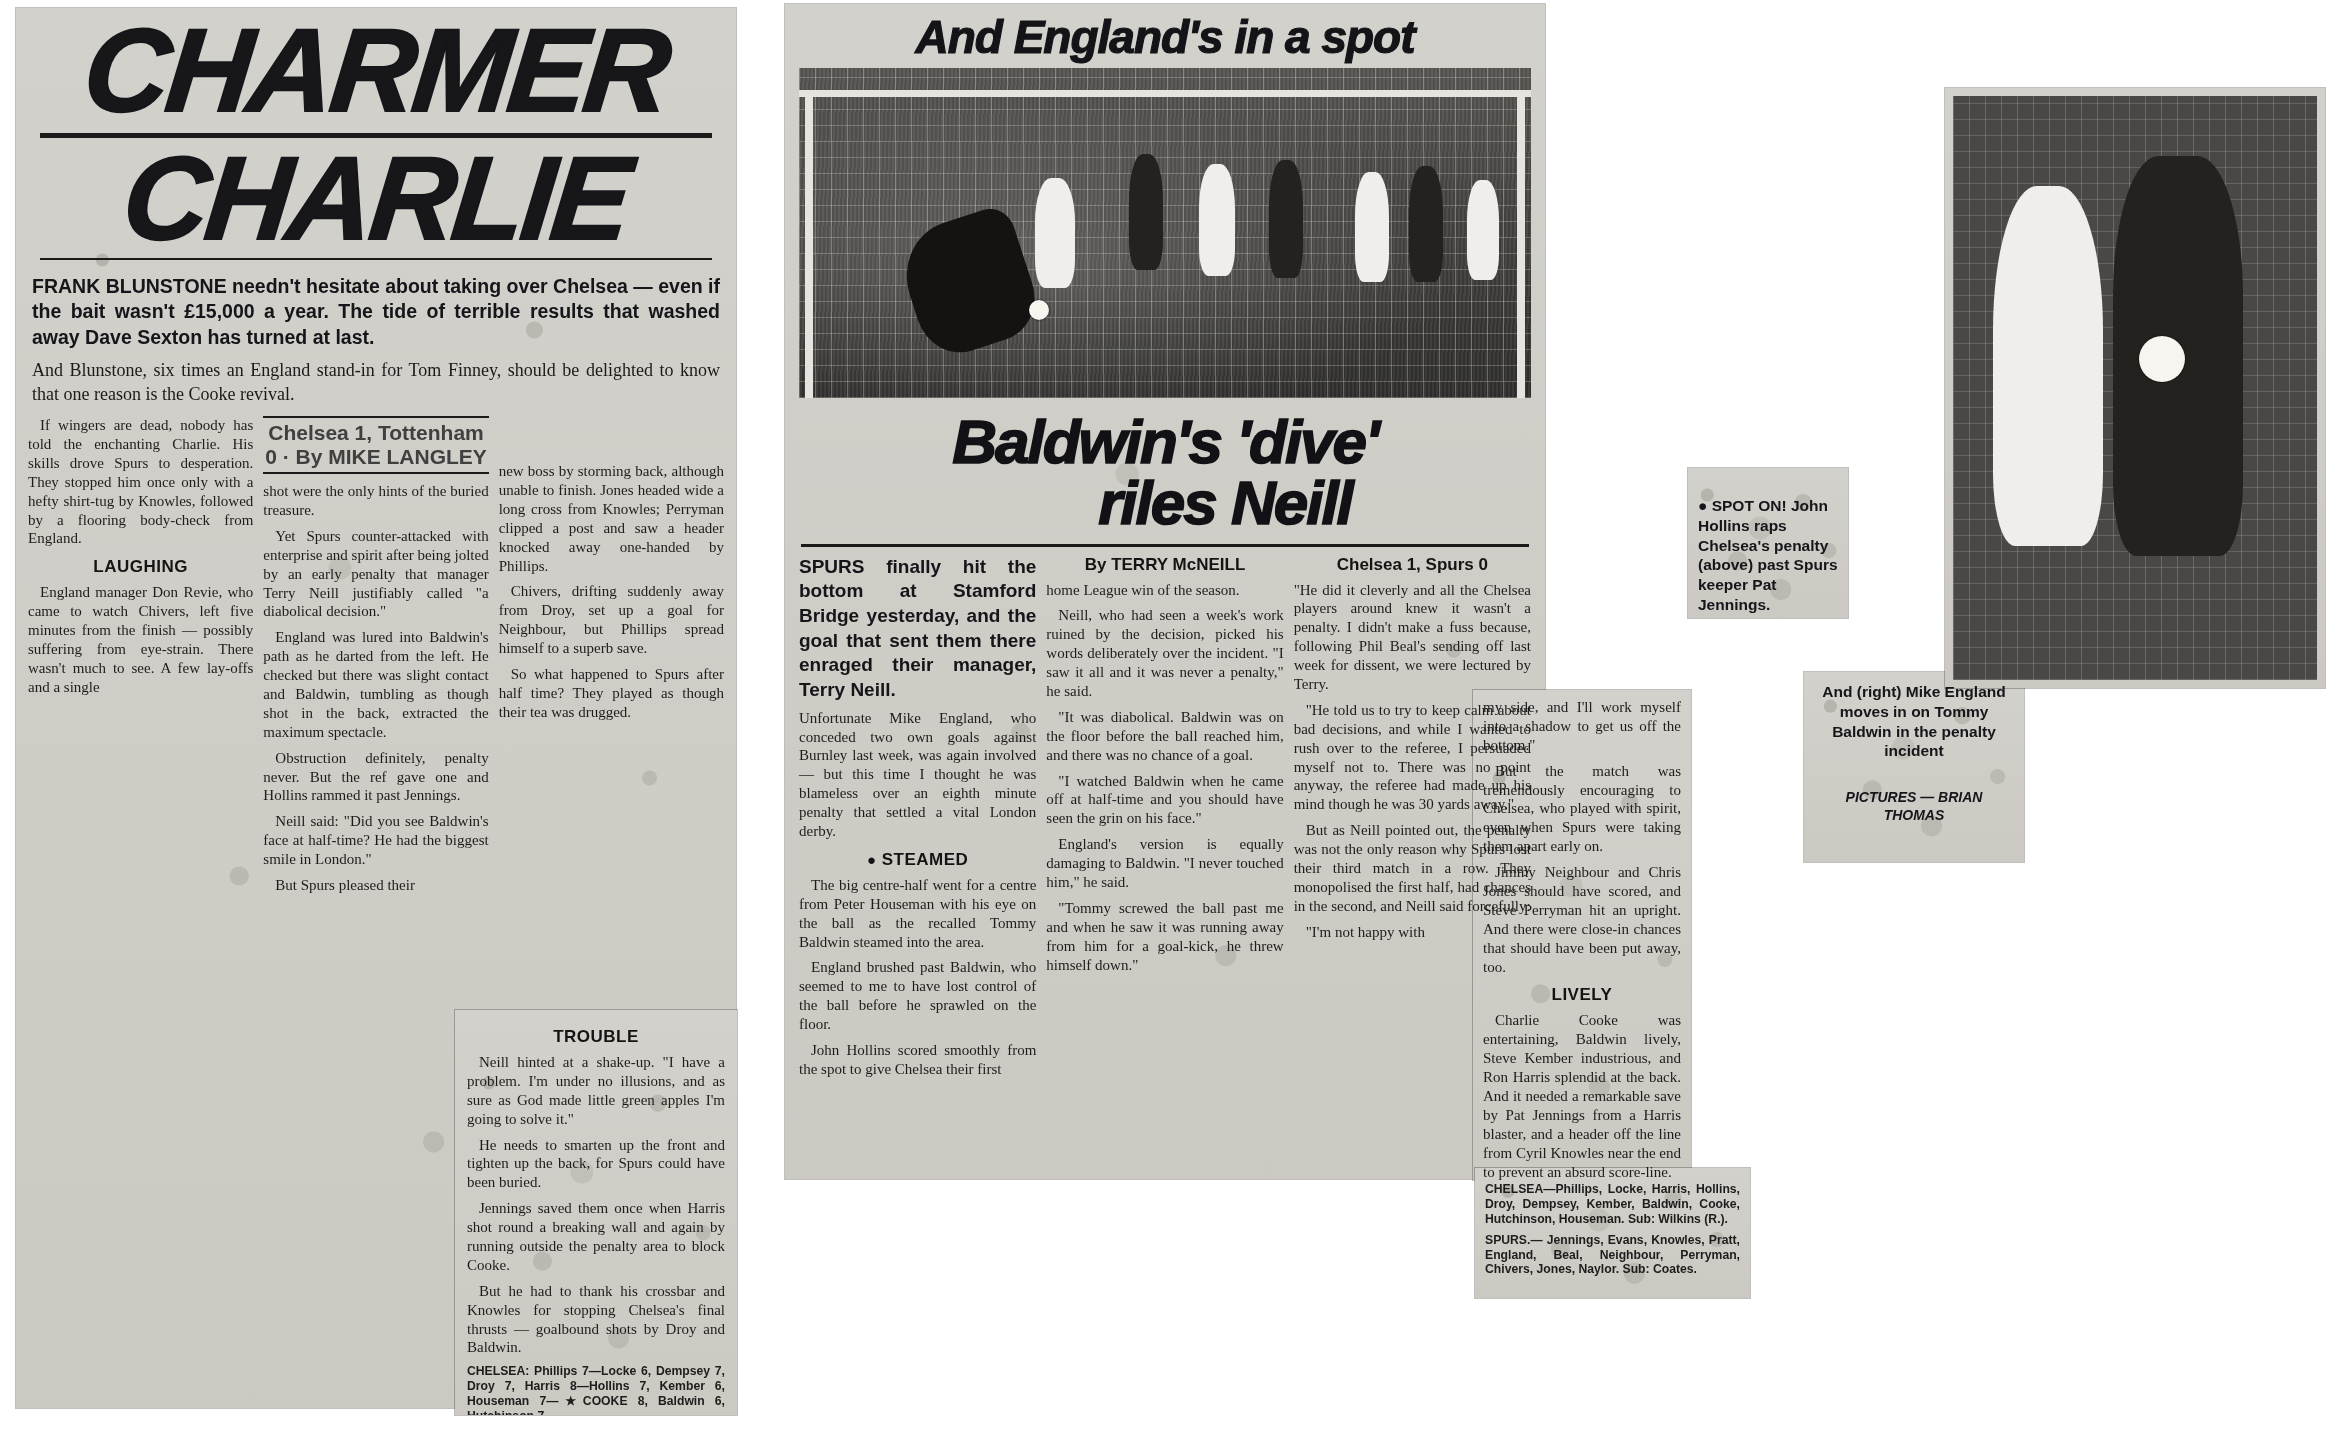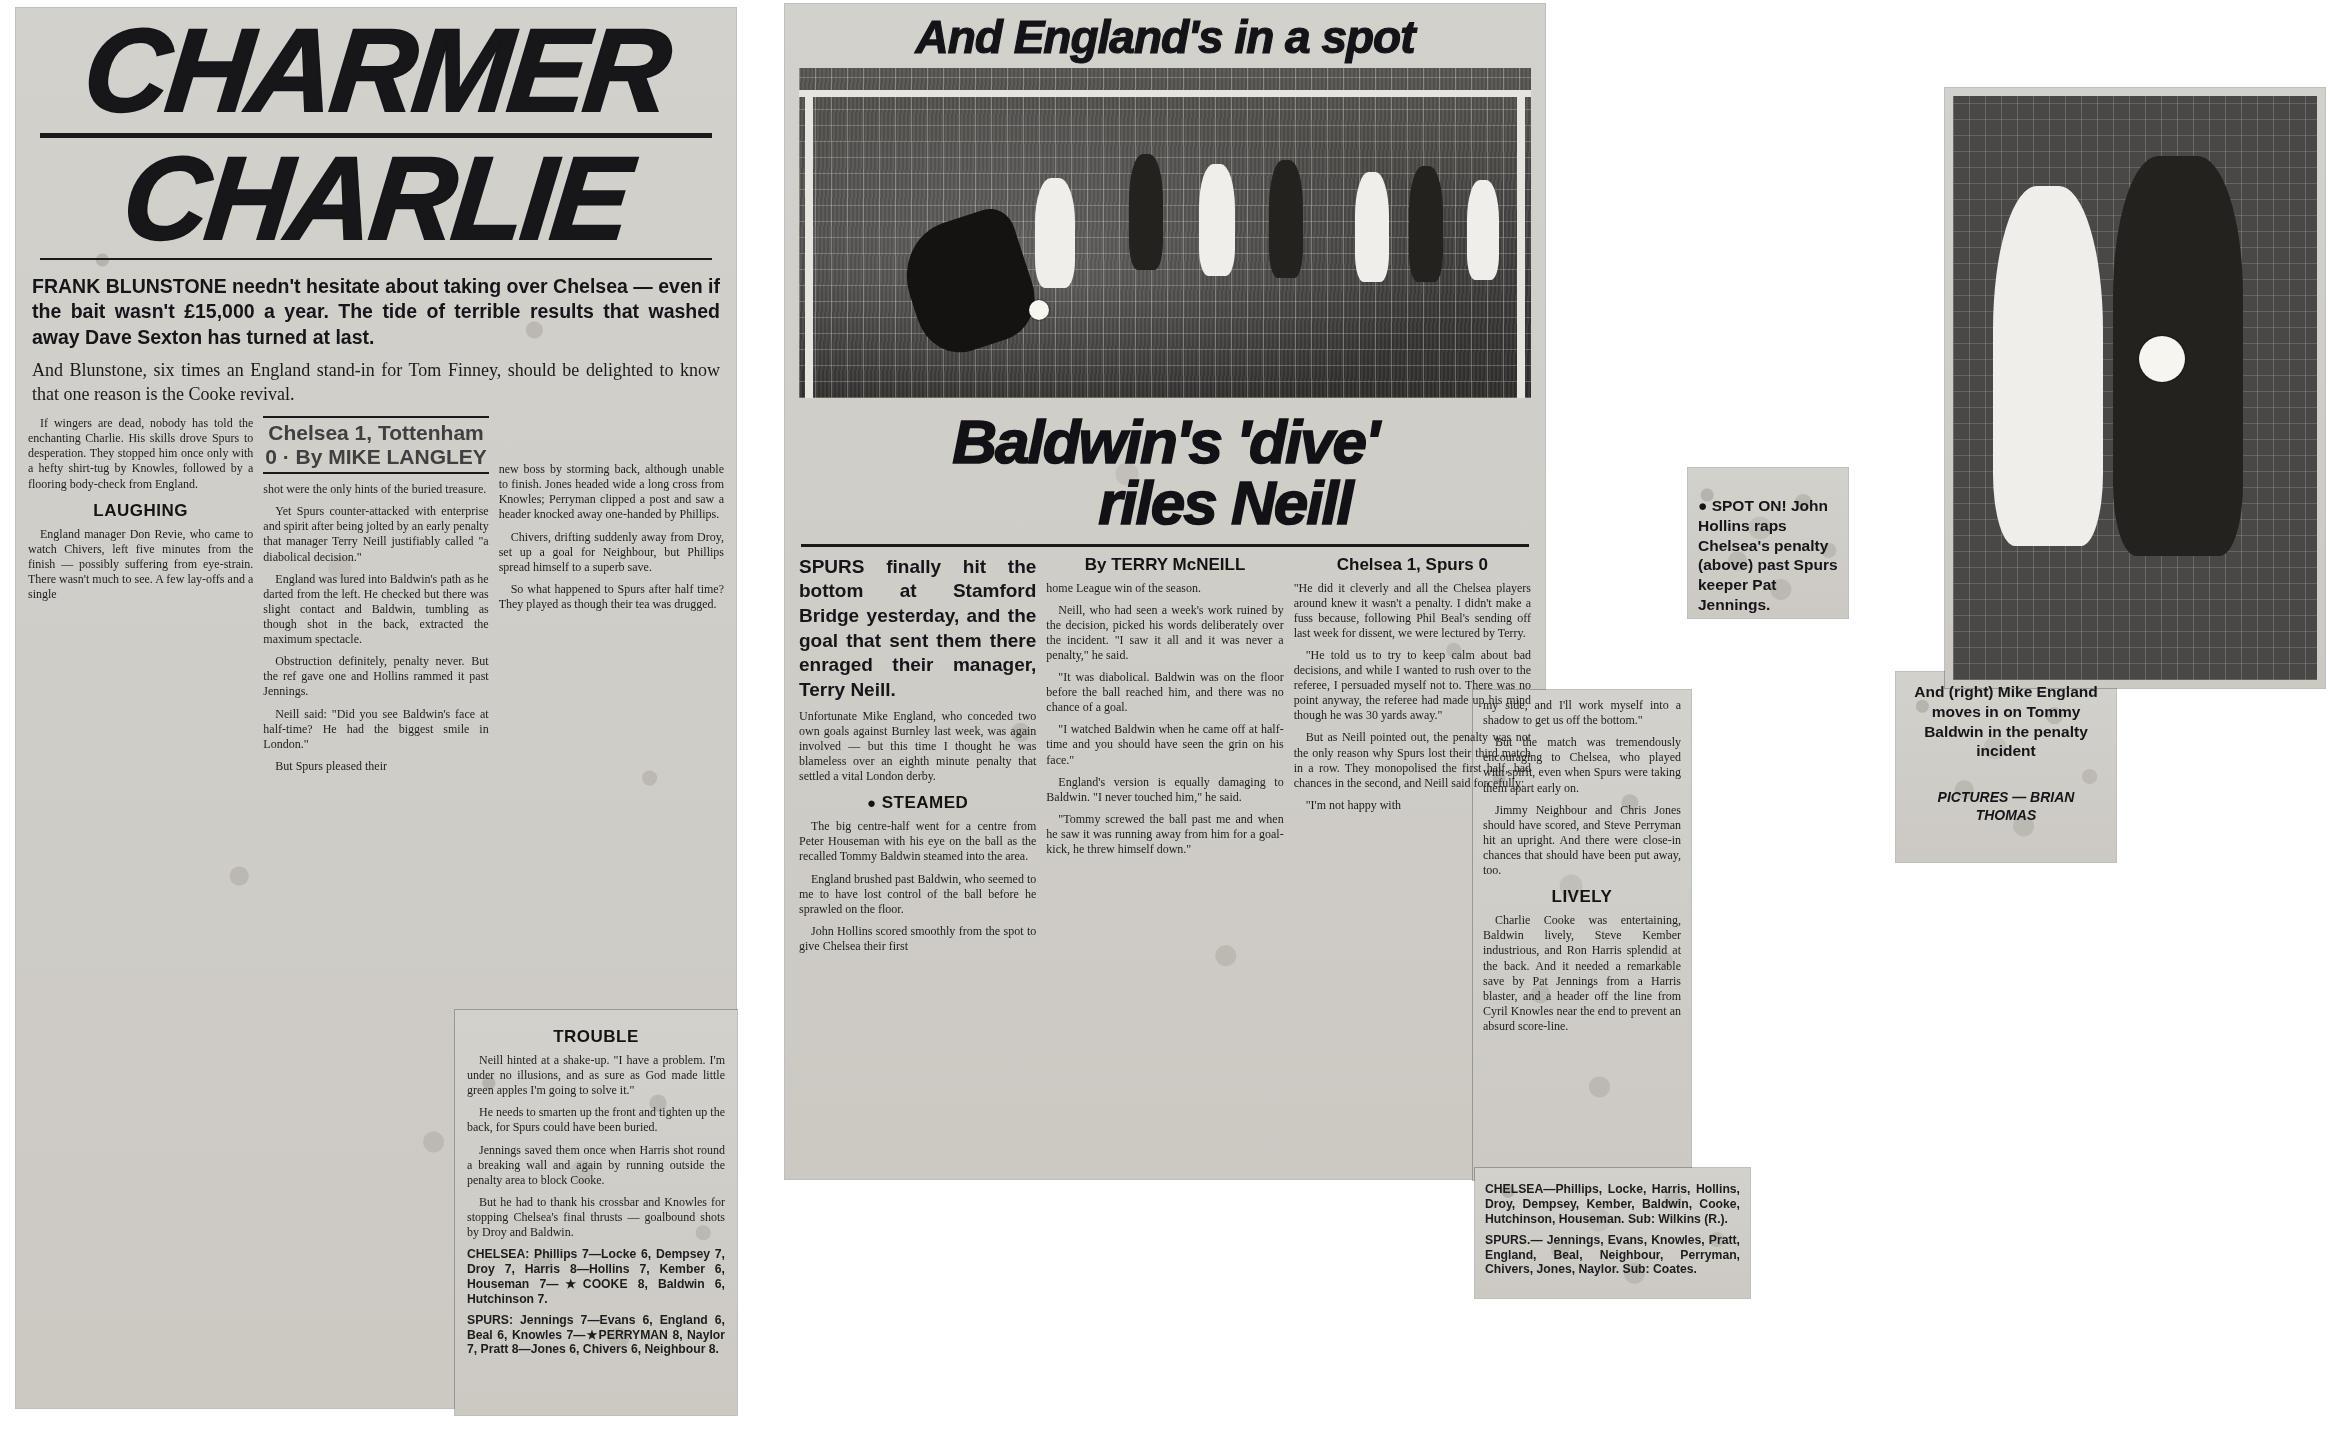--- a/index.html
+++ b/index.html
@@ -41,21 +41,21 @@
      font-size:18px;line-height:1.3;color:#1b1b1b;
      padding:8px 16px 0 16px;text-align:justify;
   }
   .byline-bar{
      margin:12px 86px 6px 86px;border-top:2px solid #1a1a1a;border-bottom:2px solid #1a1a1a;
      font-family:"Liberation Sans",sans-serif;font-weight:bold;font-size:21px;
      text-align:center;padding:3px 0;color:#404040;
   }
   .cols{display:flex;gap:10px;padding:4px 12px 10px 12px;}
   .col{flex:1;}
-  .bodytext{font-size:12px;line-height:1.26;color:#1d1d1d;text-align:justify;
+  .bodytext{font-size:15px;line-height:1.26;color:#1d1d1d;text-align:justify;
      font-family:"Liberation Serif",serif;}
   .bodytext p{margin:0 0 7px 0;text-indent:12px;}
   .bodytext p.noind{text-indent:0;}
   .xhead{font-family:"Liberation Sans",sans-serif;font-weight:bold;font-size:17px;
      text-align:center;margin:9px 0 6px 0;letter-spacing:.5px;color:#141414;}
   .teams{font-size:12.2px;line-height:1.22;font-family:"Liberation Sans",sans-serif;
      font-weight:bold;color:#1d1d1d;text-align:justify;margin-top:6px;}
 
   
   #clip-left-tail{left:455px;top:1010px;width:282px;height:405px;}
@@ -100,21 +100,21 @@
   .byline2{font-family:"Liberation Sans",sans-serif;font-weight:bold;font-size:17px;
      color:#141414;text-align:center;}
   .bullet{font-size:15px;}
 
   
   #clip-right-photo{left:1945px;top:88px;width:380px;height:600px;}
   #clip-right-photo .ph{position:absolute;inset:8px;background:#4a4846;overflow:hidden;}
 
   
   #clip-cap-top{left:1688px;top:468px;width:160px;height:150px;}
-  #clip-cap-right{left:1896px;top:672px;width:220px;height:190px;}
+  #clip-cap-right{left:1804px;top:672px;width:220px;height:190px;}
   .caption{font-family:"Liberation Sans",sans-serif;font-weight:bold;font-size:15.5px;
      line-height:1.28;color:#15151a;padding:10px 10px;text-align:center;}
   .caption.left{text-align:left;margin-top:18px;}
   .credit{font-style:italic;font-weight:bold;font-size:14px;text-align:center;margin-top:8px;}
 
   
   #clip-teams{left:1475px;top:1168px;width:275px;height:130px;}
 </style>
 </head>
 <body>

